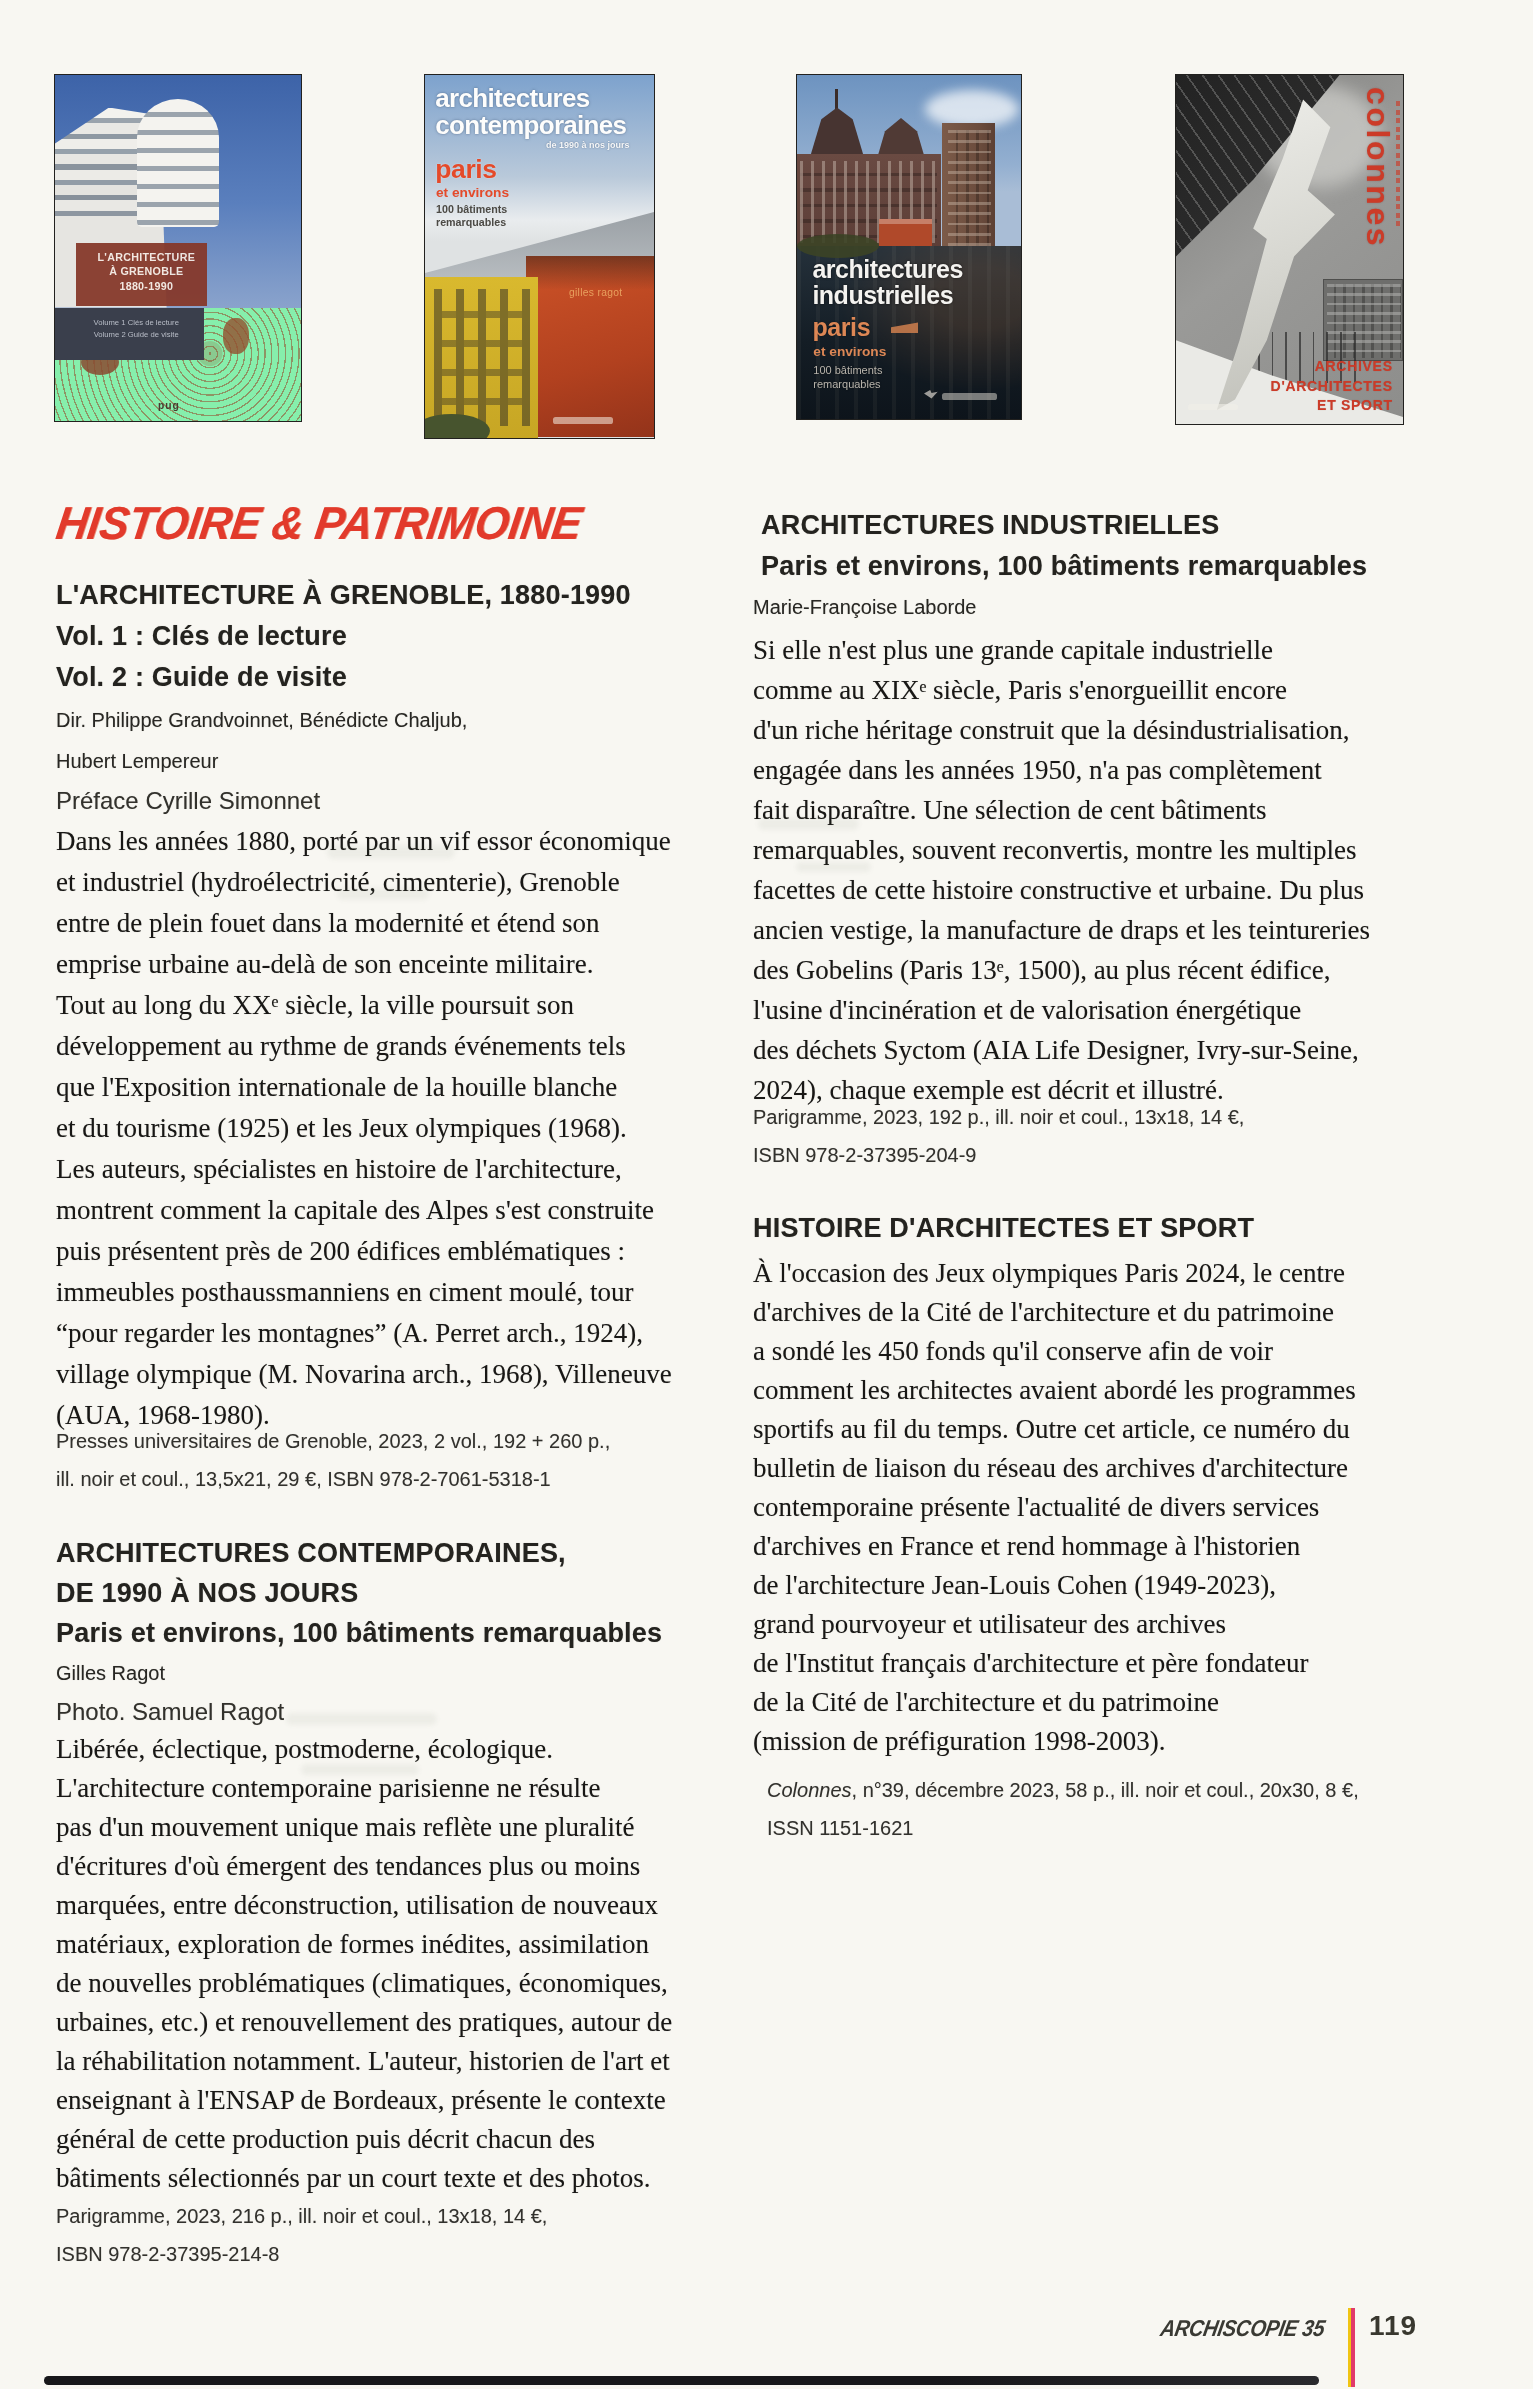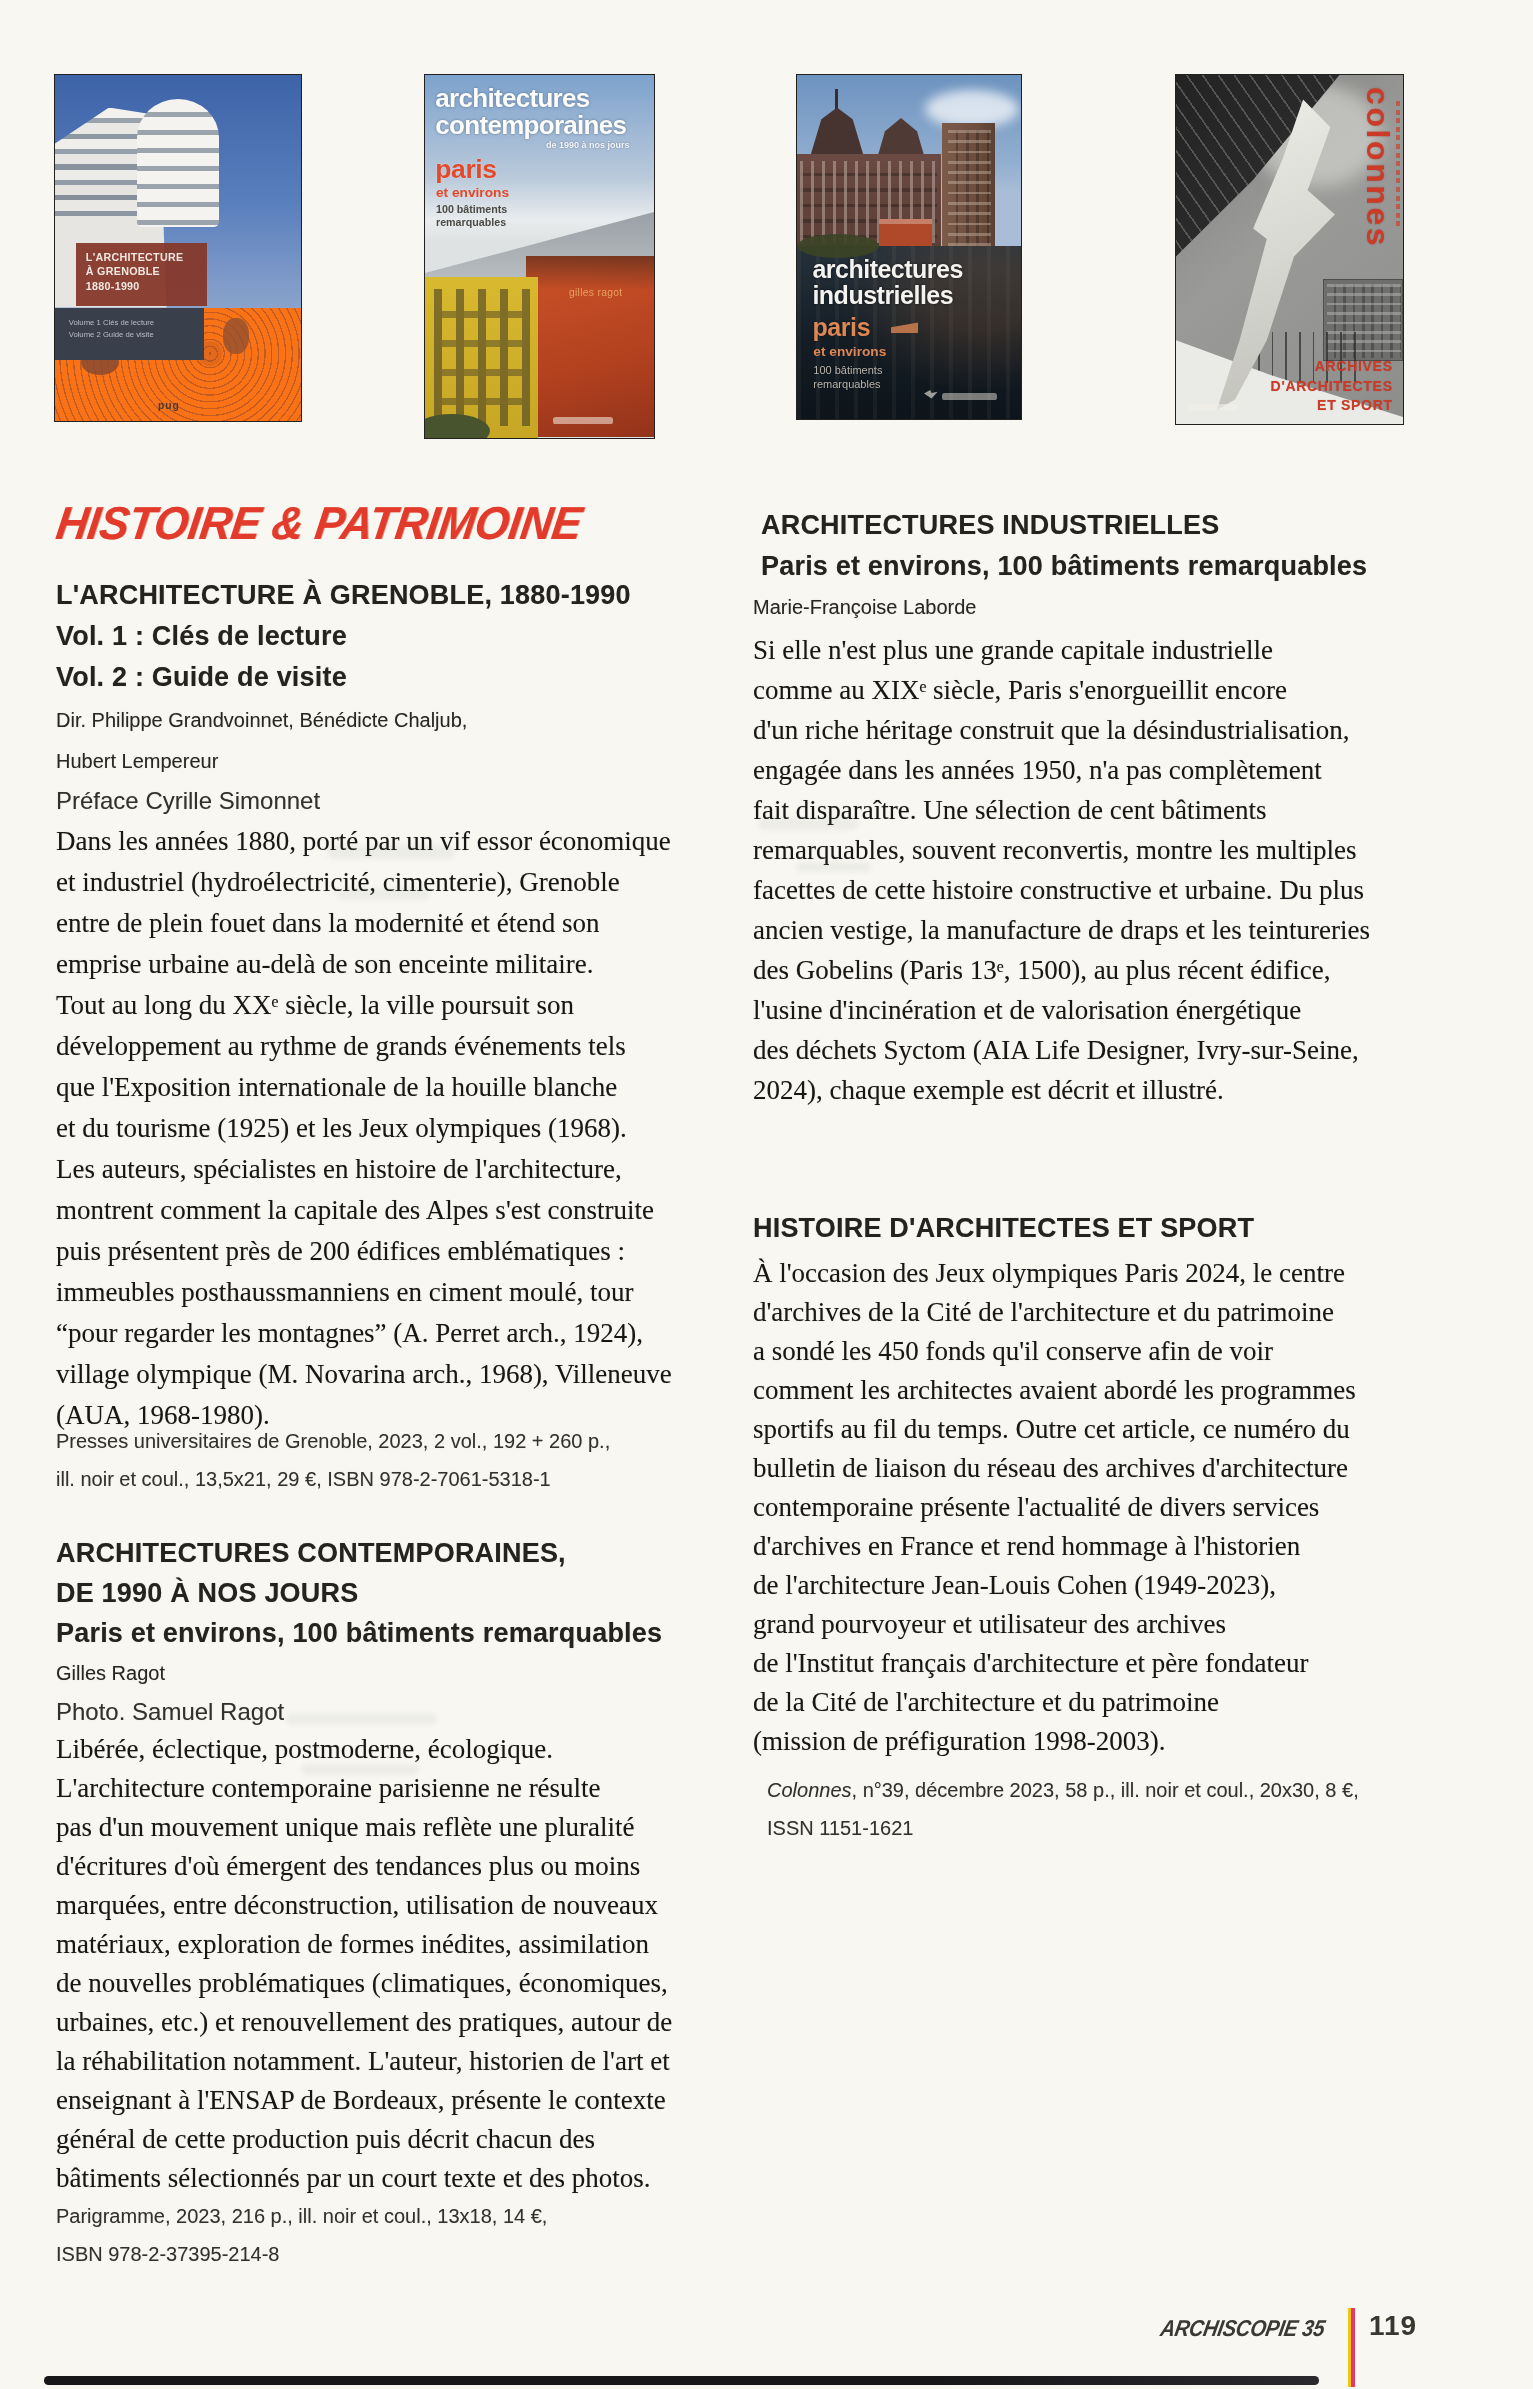--- a/index.html
+++ b/index.html
@@ -33,21 +33,21 @@
   
   .bleed{position:absolute;background:#5c6a54;opacity:.07;border-radius:6.8px;filter:blur(2.6px);}
   #scan-edge{position:absolute;left:44px;top:2376px;width:1275px;height:9.4px;border-radius:4.3px;
              background:linear-gradient(90deg,#17171a 0 70%,#2a2a2e);}
 
   
   .book-cover{position:absolute;top:75px;overflow:hidden;outline:1.7px solid #22211f;background:#ccc;}
   .abs{position:absolute;}
 
   
-  #cover-grenoble{left:55px;width:246px;height:346px;background:#f97316;}
+  #cover-grenoble{left:55px;width:246px;height:346px;background:#86efac;text-align:center;}
   .c1-photo{left:0;top:0;width:100%;height:233px;
             background:linear-gradient(180deg,#3d63a8 0%,#5a7fbd 55%,#8aa3cc 100%);}
   .c1-building{left:0;top:32.5px;width:180px;height:200px;
     background:linear-gradient(180deg,#f3f2ee 0 10.3px,#9aa3ac 10.3px 15.4px,#e9e8e4 15.4px 26px,#8e98a2 26px 31px,
       #efeeea 31px 41px,#95a0aa 41px 46px,#e7e6e2 46px 56px,#8a939d 56px 62px,#ecebe7 62px 72px,
       #929ca6 72px 77px,#e4e3df 77px 87px,#87909a 87px 92px,#e9e8e4 92px 103px,#8e97a1 103px 108px,
       #e6e5e1 108px 257px);
     clip-path:polygon(0 18%,30% 0,58% 4%,62% 100%,0 100%);}
   .c1-tower{left:82px;top:24px;width:82px;height:128px;border-radius:50% 50% 6% 6%/30% 30% 4% 4%;
     background:repeating-linear-gradient(180deg,#f4f3ef 0 13px,#9ba4ad 13px 18px);}
@@ -244,20 +244,21 @@
 
   <div class="t review-title" style="left:56px;top:1533px;line-height:40px;">ARCHITECTURES CONTEMPORAINES,<br>DE 1990 À NOS JOURS<br>Paris et environs, 100 bâtiments remarquables</div>
   <div class="t review-author" style="left:56px;top:1654px;line-height:39px;">Gilles Ragot</div>
   <div class="t review-note" style="left:56px;top:1693px;">Photo. Samuel Ragot</div>
   <div class="t serif-body" style="left:56px;top:1730px;line-height:39px;">Libérée, éclectique, postmoderne, écologique.<br>L'architecture contemporaine parisienne ne résulte<br>pas d'un mouvement unique mais reflète une pluralité<br>d'écritures d'où émergent des tendances plus ou moins<br>marquées, entre déconstruction, utilisation de nouveaux<br>matériaux, exploration de formes inédites, assimilation<br>de nouvelles problématiques (climatiques, économiques,<br>urbaines, etc.) et renouvellement des pratiques, autour de<br>la réhabilitation notamment. L'auteur, historien de l'art et<br>enseignant à l'ENSAP de Bordeaux, présente le contexte<br>général de cette production puis décrit chacun des<br>bâtiments sélectionnés par un court texte et des photos.</div>
   <div class="t review-pub" style="left:56px;top:2197px;">Parigramme, 2023, 216 p., ill. noir et coul., 13x18, 14 €,<br>ISBN 978-2-37395-214-8</div>
 
   <div class="t review-title" style="left:753px;top:505px;margin-left:8px;">ARCHITECTURES INDUSTRIELLES<br>Paris et environs, 100 bâtiments remarquables</div>
   <div class="t review-author" style="left:753px;top:587px;">Marie-Françoise Laborde</div>
   <div class="t serif-body" style="left:753px;top:630px;line-height:40px;">Si elle n'est plus une grande capitale industrielle<br>comme au XIXᵉ siècle, Paris s'enorgueillit encore<br>d'un riche héritage construit que la désindustrialisation,<br>engagée dans les années 1950, n'a pas complètement<br>fait disparaître. Une sélection de cent bâtiments<br>remarquables, souvent reconvertis, montre les multiples<br>facettes de cette histoire constructive et urbaine. Du plus<br>ancien vestige, la manufacture de draps et les teintureries<br>des Gobelins (Paris 13ᵉ, 1500), au plus récent édifice,<br>l'usine d'incinération et de valorisation énergétique<br>des déchets Syctom (AIA Life Designer, Ivry-sur-Seine,<br>2024), chaque exemple est décrit et illustré.</div>
+  <div class="t review-pub" style="left:753px;top:1098px;">Parigramme, 2023, 192 p., ill. noir et coul., 13x18, 14 €,<br>ISBN 978-2-37395-204-9</div>
 
   <div class="t review-title" style="left:753px;top:1208px;">HISTOIRE D'ARCHITECTES ET SPORT</div>
   <div class="t serif-body" style="left:753px;top:1254px;line-height:39px;">À l'occasion des Jeux olympiques Paris 2024, le centre<br>d'archives de la Cité de l'architecture et du patrimoine<br>a sondé les 450 fonds qu'il conserve afin de voir<br>comment les architectes avaient abordé les programmes<br>sportifs au fil du temps. Outre cet article, ce numéro du<br>bulletin de liaison du réseau des archives d'architecture<br>contemporaine présente l'actualité de divers services<br>d'archives en France et rend hommage à l'historien<br>de l'architecture Jean-Louis Cohen (1949-2023),<br>grand pourvoyeur et utilisateur des archives<br>de l'Institut français d'architecture et père fondateur<br>de la Cité de l'architecture et du patrimoine<br>(mission de préfiguration 1998-2003).</div>
   <div class="t review-pub" style="left:753px;top:1771px;margin-left:14px;"><span class="italic">Colonnes</span><span>, n°39, décembre 2023, 58 p., ill. noir et coul., 20x30, 8 €,</span><br><span>ISSN 1151-1621</span></div>
 
   <div class="t" id="footer-journal">ARCHISCOPIE 35</div>
   <div id="footer-rule"></div>
   <div class="t" id="page-number">119</div>
 
   <div class="bleed" style="left:327px;top:845px;width:128px;height:13.7px;"></div>

